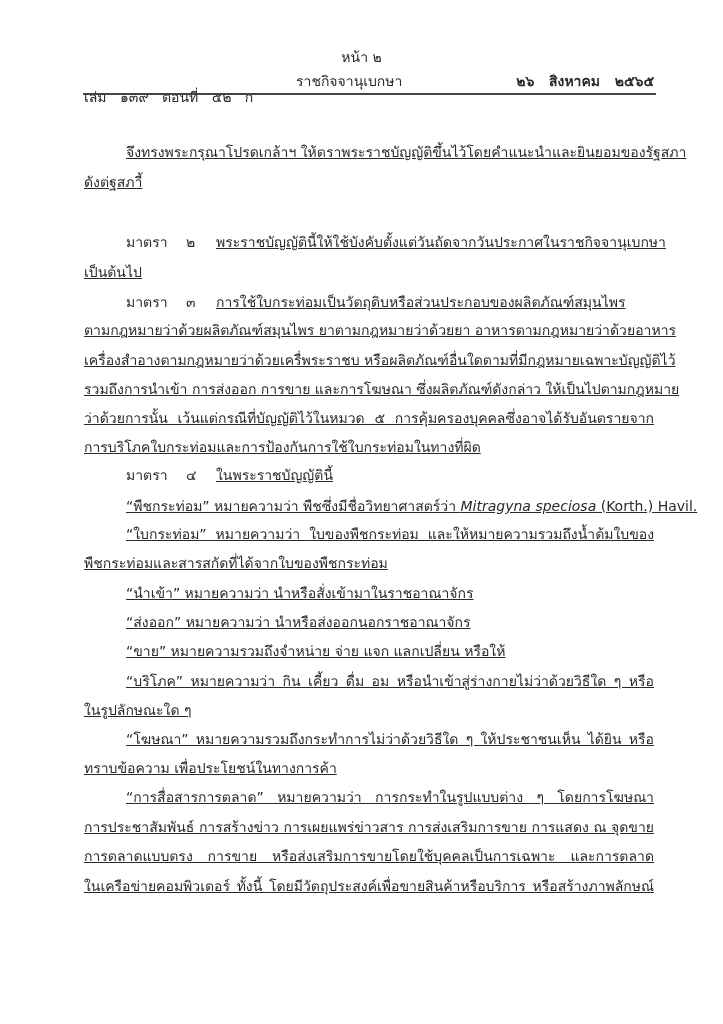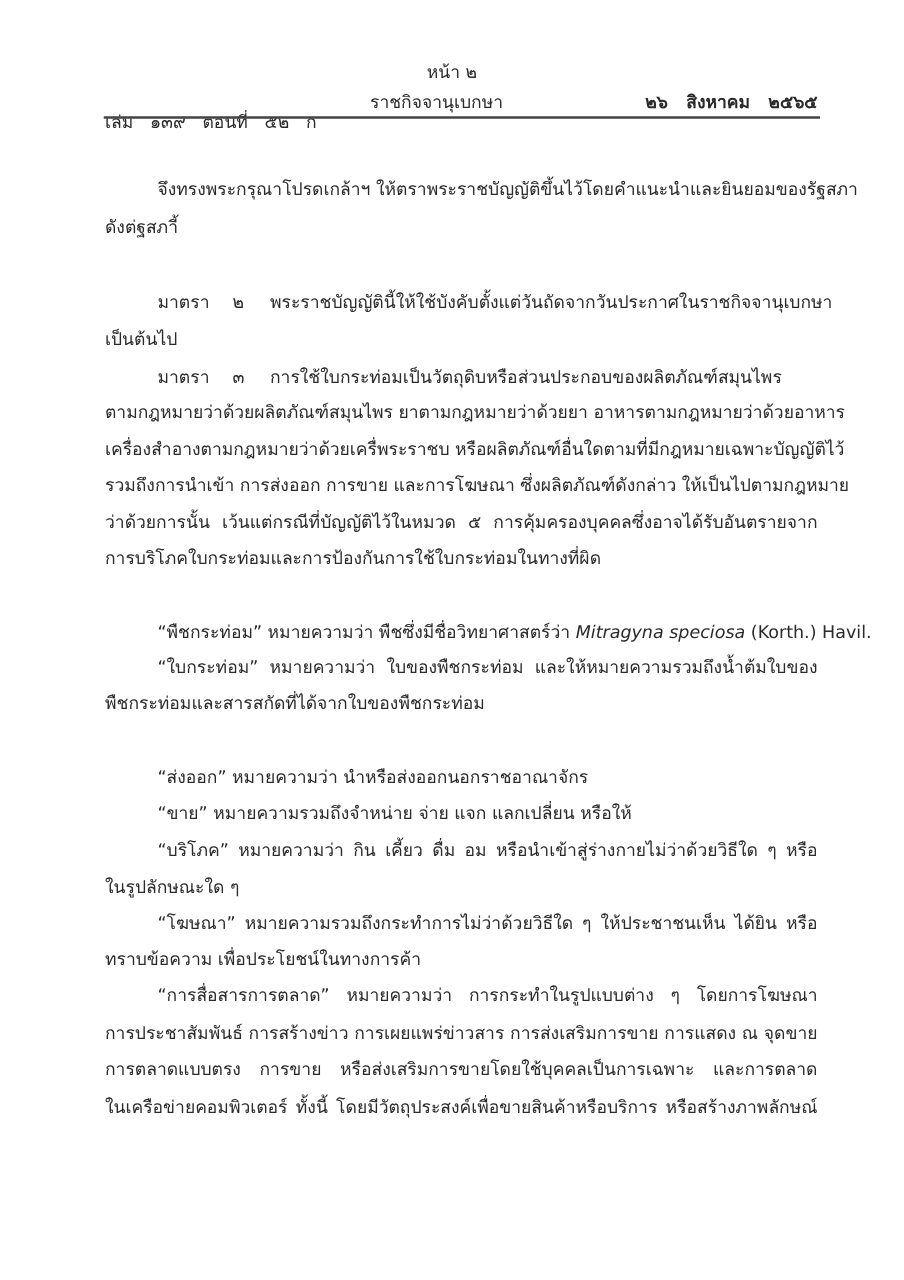--- a/index.html
+++ b/index.html
@@ -5,21 +5,21 @@
   html, body { margin:0; padding:0; background:#ffffff; }
   body { width:723px; height:1024px; position:relative; overflow:hidden;
          font-family:"DejaVu Sans", "Liberation Sans", sans-serif; color:#2a2a2a; }
   .page { position:absolute; left:0; top:0; width:723px; height:781px; }
   .pagenum { position:absolute; top:46px; left:0; width:723px; text-align:center; font-size:14px; }
   .header { position:absolute; top:70px; left:84px; width:570px; height:22px; font-size:14px; }
   .header .left { position:absolute; left:0; top:0; white-space:pre;margin-top:16px; }
   .header .center { position:absolute; left:212px; top:0; }
   .header .right { position:absolute; right:0; top:0; white-space:pre;font-weight:bold; }
   .rule { position:absolute; top:93px; left:83px; width:573px; height:2px; background:#444; }
-  .line { position:absolute; left:84px; width:570px; font-size:14px; white-space:nowrap; line-height:20px; }
+  .line { position:absolute; left:84px; width:570px; font-size:14px; white-space:nowrap; line-height:20px;text-decoration:underline; }
   .ind { left:126px; width:528px; }
   .just { text-align:justify; text-align-last:justify; }
   .sec-label { display:inline-block; width:60px; }
   .sec-num { display:inline-block; width:30px; }
   .italic { font-style:italic; }
 </style>
 </head>
 <body>
 
 <div class="page">
@@ -42,26 +42,30 @@
 
   <div class="line ind" style="top:292px">
     <span class="sec-label">มาตรา</span><span class="sec-num">๓</span><span>การใช้ใบกระท่อมเป็นวัตถุดิบหรือส่วนประกอบของผลิตภัณฑ์สมุนไพร</span>
   </div>
   <div class="line just" style="top:320px">ตามกฎหมายว่าด้วยผลิตภัณฑ์สมุนไพร  ยาตามกฎหมายว่าด้วยยา  อาหารตามกฎหมายว่าด้วยอาหาร</div>
   <div class="line just" style="top:350px">เครื่องสำอางตามกฎหมายว่าด้วยเครื่พระราชบ  หรือผลิตภัณฑ์อื่นใดตามที่มีกฎหมายเฉพาะบัญญัติไว้</div>
   <div class="line just" style="top:379px">รวมถึงการนำเข้า  การส่งออก  การขาย  และการโฆษณา ซึ่งผลิตภัณฑ์ดังกล่าว  ให้เป็นไปตามกฎหมาย</div>
   <div class="line just" style="top:408px">ว่าด้วยการนั้น  เว้นแต่กรณีที่บัญญัติไว้ในหมวด  ๕  การคุ้มครองบุคคลซึ่งอาจได้รับอันตรายจาก</div>
   <div class="line" style="top:437px">การบริโภคใบกระท่อมและการป้องกันการใช้ใบกระท่อมในทางที่ผิด</div>
 
+  <div class="line ind" style="top:465px">
+    <span class="sec-label">มาตรา</span><span class="sec-num">๔</span><span>ในพระราชบัญญัตินี้</span>
+  </div>
 
   <div class="line ind" style="top:496px">
     <span>“พืชกระท่อม”  หมายความว่า  พืชซึ่งมีชื่อวิทยาศาสตร์ว่า </span><span class="italic">Mitragyna speciosa</span><span> (Korth.) Havil.</span>
   </div>
   <div class="line ind just" style="top:524px">“ใบกระท่อม”  หมายความว่า  ใบของพืชกระท่อม  และให้หมายความรวมถึงน้ำต้มใบของ</div>
   <div class="line" style="top:553px">พืชกระท่อมและสารสกัดที่ได้จากใบของพืชกระท่อม</div>
+  <div class="line ind" style="top:583px">“นำเข้า”  หมายความว่า  นำหรือสั่งเข้ามาในราชอาณาจักร</div>
   <div class="line ind" style="top:612px">“ส่งออก”  หมายความว่า  นำหรือส่งออกนอกราชอาณาจักร</div>
   <div class="line ind" style="top:641px">“ขาย”  หมายความรวมถึงจำหน่าย  จ่าย  แจก  แลกเปลี่ยน  หรือให้</div>
   <div class="line ind just" style="top:671px">“บริโภค”  หมายความว่า  กิน  เคี้ยว  ดื่ม  อม  หรือนำเข้าสู่ร่างกายไม่ว่าด้วยวิธีใด ๆ  หรือ</div>
   <div class="line" style="top:700px">ในรูปลักษณะใด ๆ</div>
   <div class="line ind just" style="top:729px">“โฆษณา”  หมายความรวมถึงกระทำการไม่ว่าด้วยวิธีใด ๆ  ให้ประชาชนเห็น  ได้ยิน  หรือ</div>
   <div class="line" style="top:758px">ทราบข้อความ  เพื่อประโยชน์ในทางการค้า</div>
   <div class="line ind just" style="top:787px">“การสื่อสารการตลาด”  หมายความว่า  การกระทำในรูปแบบต่าง ๆ โดยการโฆษณา</div>
   <div class="line just" style="top:817px">การประชาสัมพันธ์  การสร้างข่าว  การเผยแพร่ข่าวสาร  การส่งเสริมการขาย  การแสดง  ณ  จุดขาย</div>
   <div class="line just" style="top:846px">การตลาดแบบตรง  การขาย  หรือส่งเสริมการขายโดยใช้บุคคลเป็นการเฉพาะ  และการตลาด</div>
   <div class="line just" style="top:876px">ในเครือข่ายคอมพิวเตอร์  ทั้งนี้  โดยมีวัตถุประสงค์เพื่อขายสินค้าหรือบริการ  หรือสร้างภาพลักษณ์</div>

